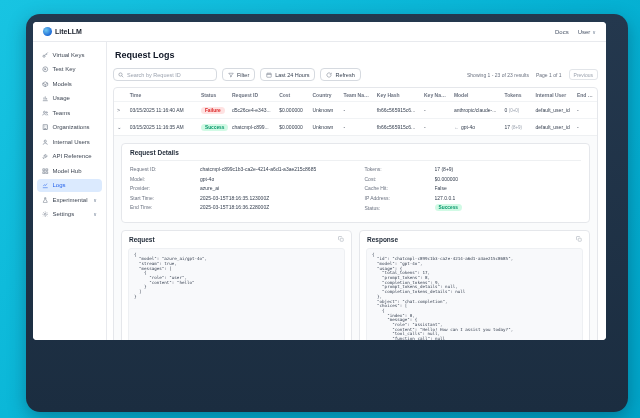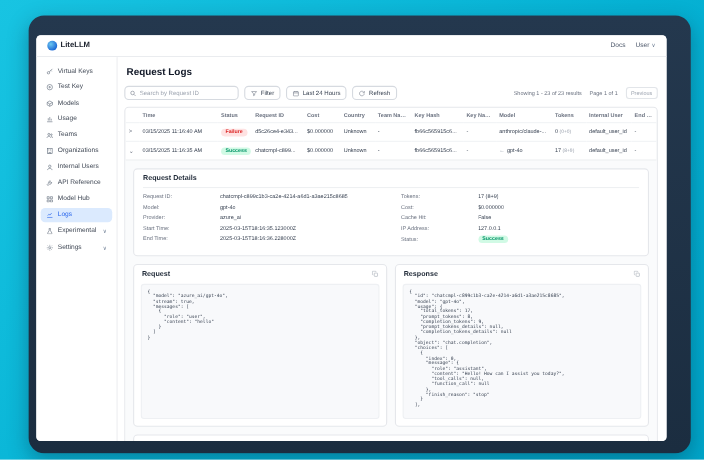--- a/index.html
+++ b/index.html
@@ -2,22 +2,22 @@
 <html><head>
 <meta charset="utf-8">
 <style>
   * { margin:0; padding:0; box-sizing:border-box; }
   body { font-family:"Liberation Sans", sans-serif; }
   .canvas { position:relative; width:640px; height:418px; overflow:hidden;
             background:linear-gradient(135deg,#18c4e2 0%,#06b2d4 55%,#00a5c9 100%); }
   .device-frame { position:absolute; left:26px; top:14px; width:602px; height:398px;
                   background:linear-gradient(180deg,#24384e,#1b2d40); border-radius:14px;
                   box-shadow:0 6px 18px rgba(0,40,60,.35); }
-  .window { position:absolute; left:33px; top:22px; width:573px; height:369px;
-            background:#fff; border-radius:4px; overflow:hidden; display:flex; flex-direction:column;margin-top:10px; }
+  .window { position:absolute; left:33px; top:22px; width:573px; height:318px;
+            background:#fff; border-radius:4px; overflow:hidden; display:flex; flex-direction:column; }
 
   
   .topbar { height:20px; flex:0 0 20px; display:flex; align-items:center; justify-content:space-between;
             padding:0 10px; border-bottom:1px solid #e8eaee; background:#fff; }
   .brand { display:flex; align-items:center; gap:3px; }
   .brand-logo { width:9px; height:9px; border-radius:50%;
                 background:radial-gradient(circle at 35% 35%, #6cc6f0, #1e6bd6 70%); display:inline-block; }
   .brand-name { font-size:7px; font-weight:bold; color:#1a202c; }
   .topbar-right { display:flex; align-items:center; gap:9px; font-size:6px; color:#4a5568; }
   .user-menu { display:flex; align-items:center; gap:2px; cursor:pointer; }

